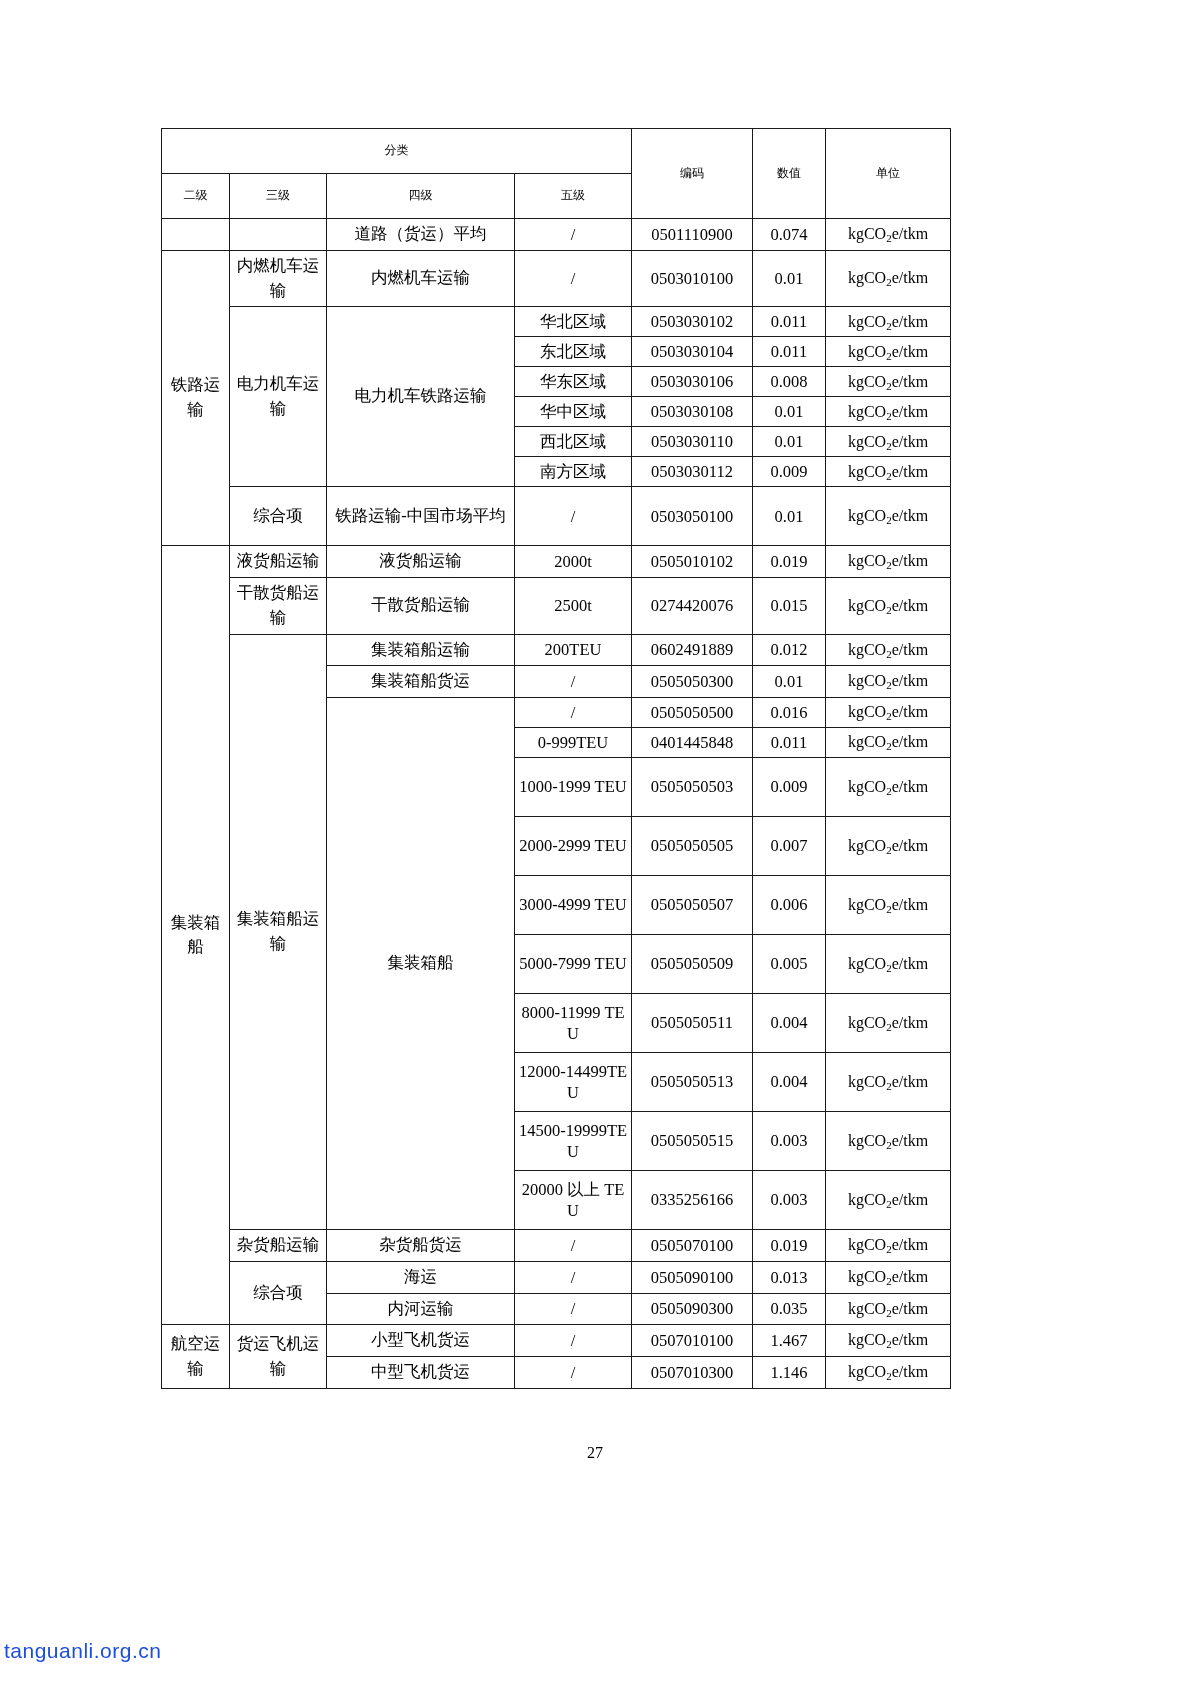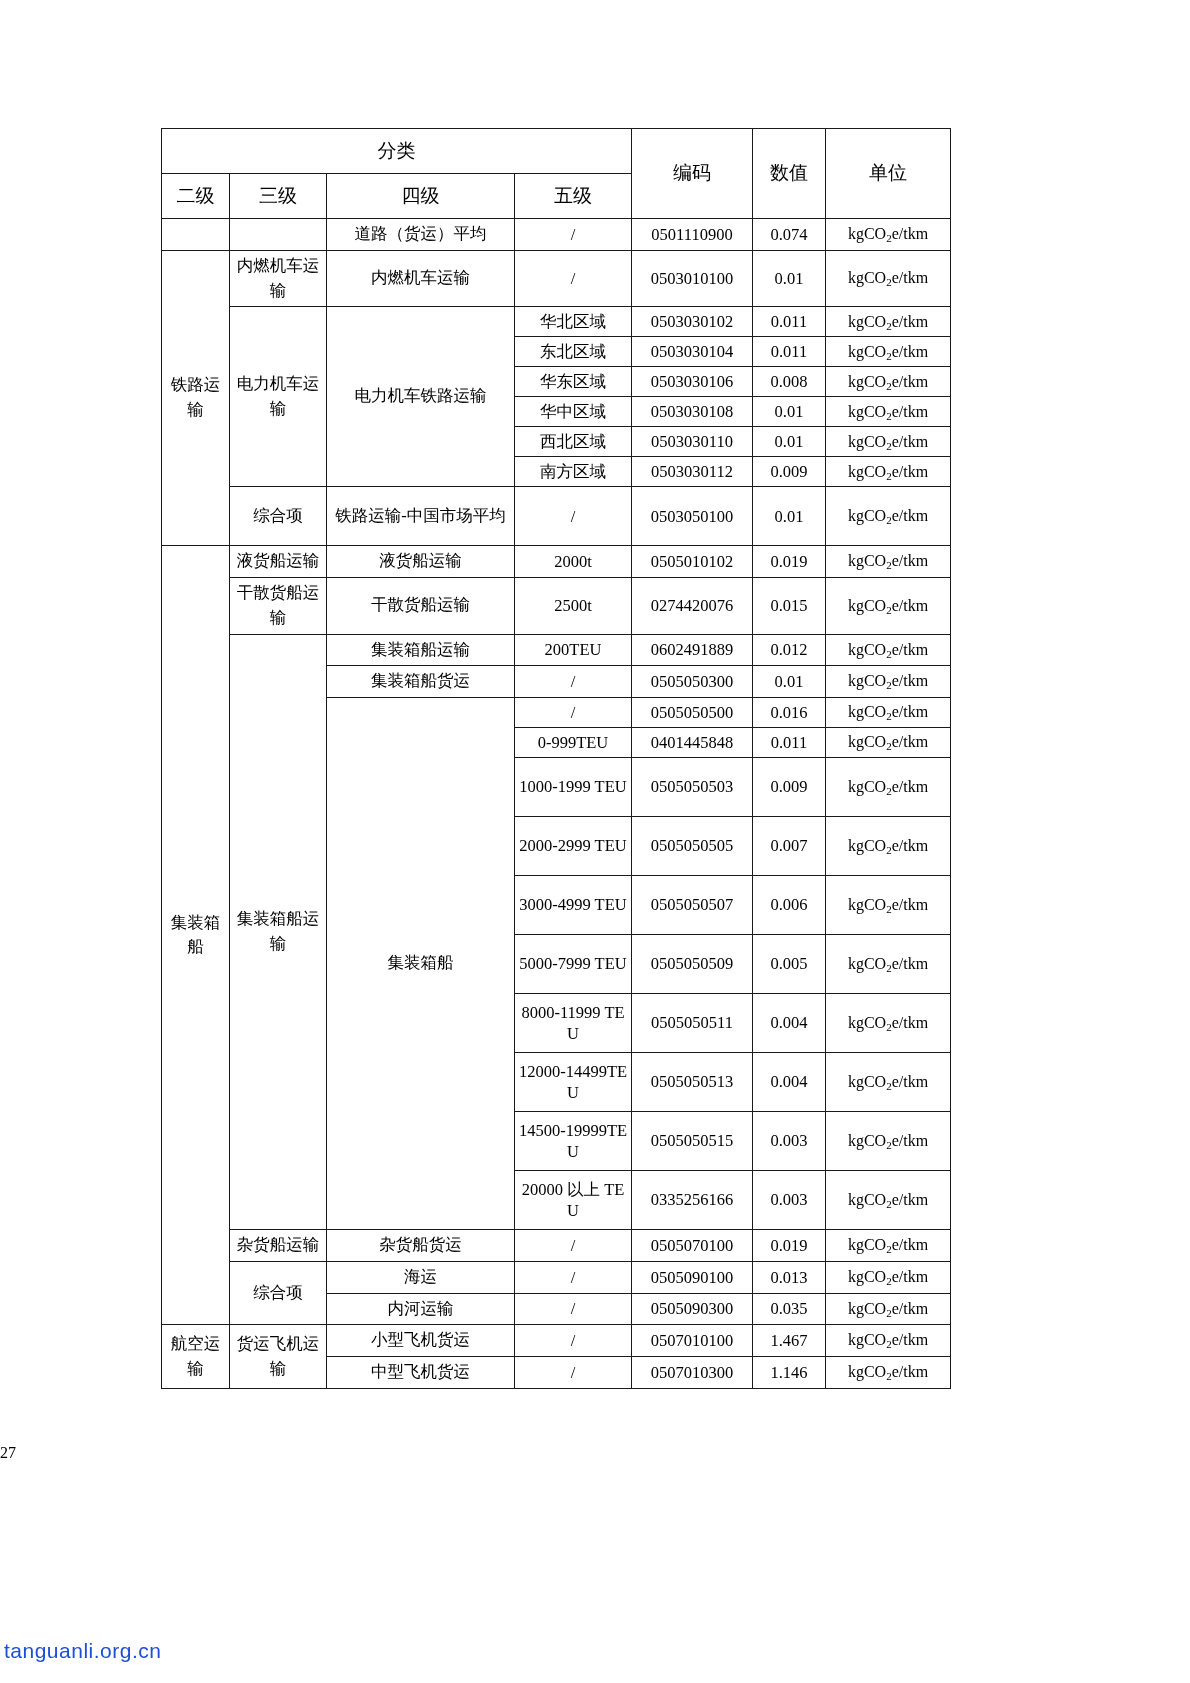--- a/index.html
+++ b/index.html
@@ -45,33 +45,33 @@
   }
   
   col.c1 { width: 68px; }
   col.c2 { width: 97px; }
   col.c3 { width: 188px; }
   col.c4 { width: 117px; }
   col.c5 { width: 121px; }
   col.c6 { width: 73px; }
   col.c7 { width: 125px; }
 
-  .hdr { font-size: 19px; }
+  .hdr { font-size: 12px; }
   .row-std { height: 30px; }
   .row-two { height: 59px; }
   .cjk { font-family: "Liberation Serif", "DejaVu Serif", serif; }
   .unit { font-size: 16px; white-space: nowrap; }
   .unit sub { font-size: 11px; vertical-align: baseline; position: relative; top: 3px; }
   .vtext { line-height: 1.5; }
   .pagenum {
     position: absolute;
     left: 0;
     top: 1444px;
     width: 1190px;
-    text-align: left;
+    text-align: center;
     font-size: 16px;
     font-family: "Liberation Serif", "DejaVu Serif", serif;
   }
   .watermark {
     position: absolute;
     left: 4px;
     top: 1639px;
     font-family: "Liberation Sans", sans-serif;
     font-size: 21px;
     letter-spacing: 0.5px;

